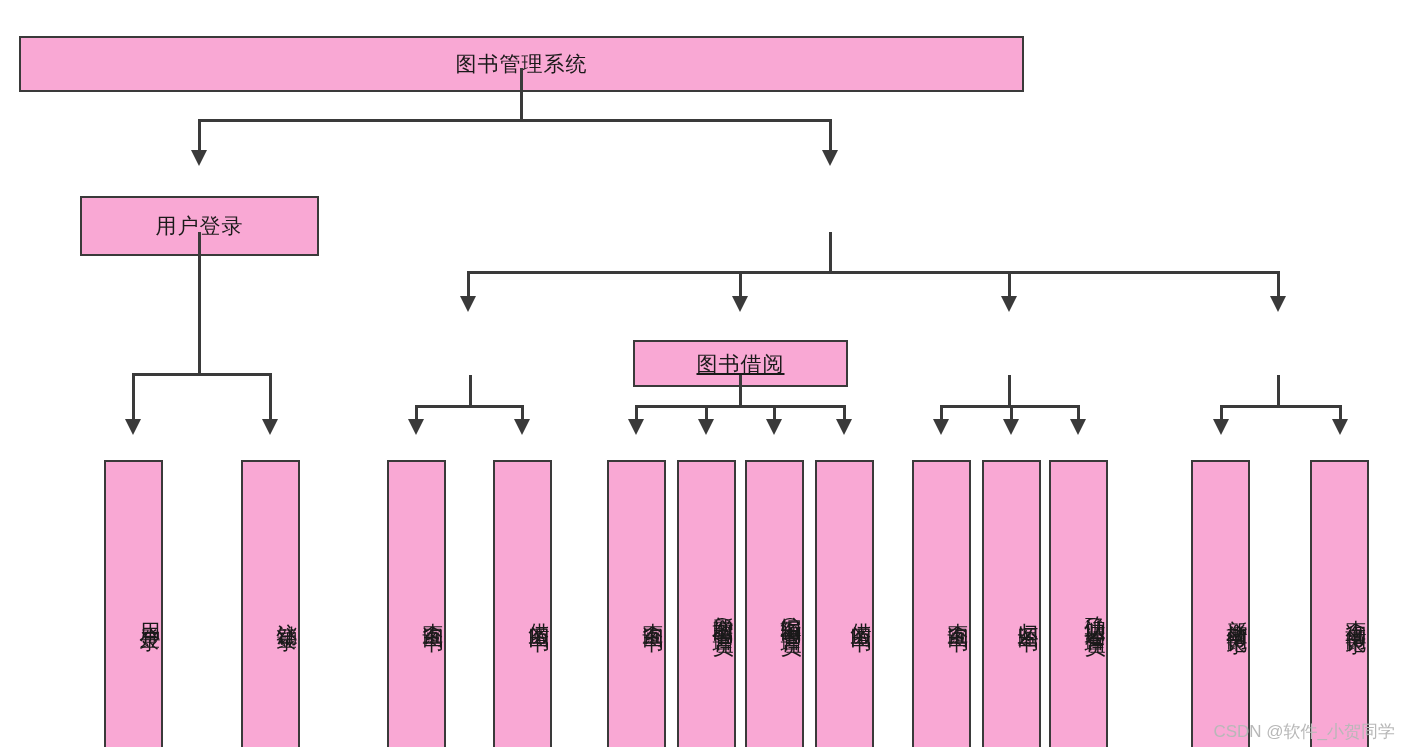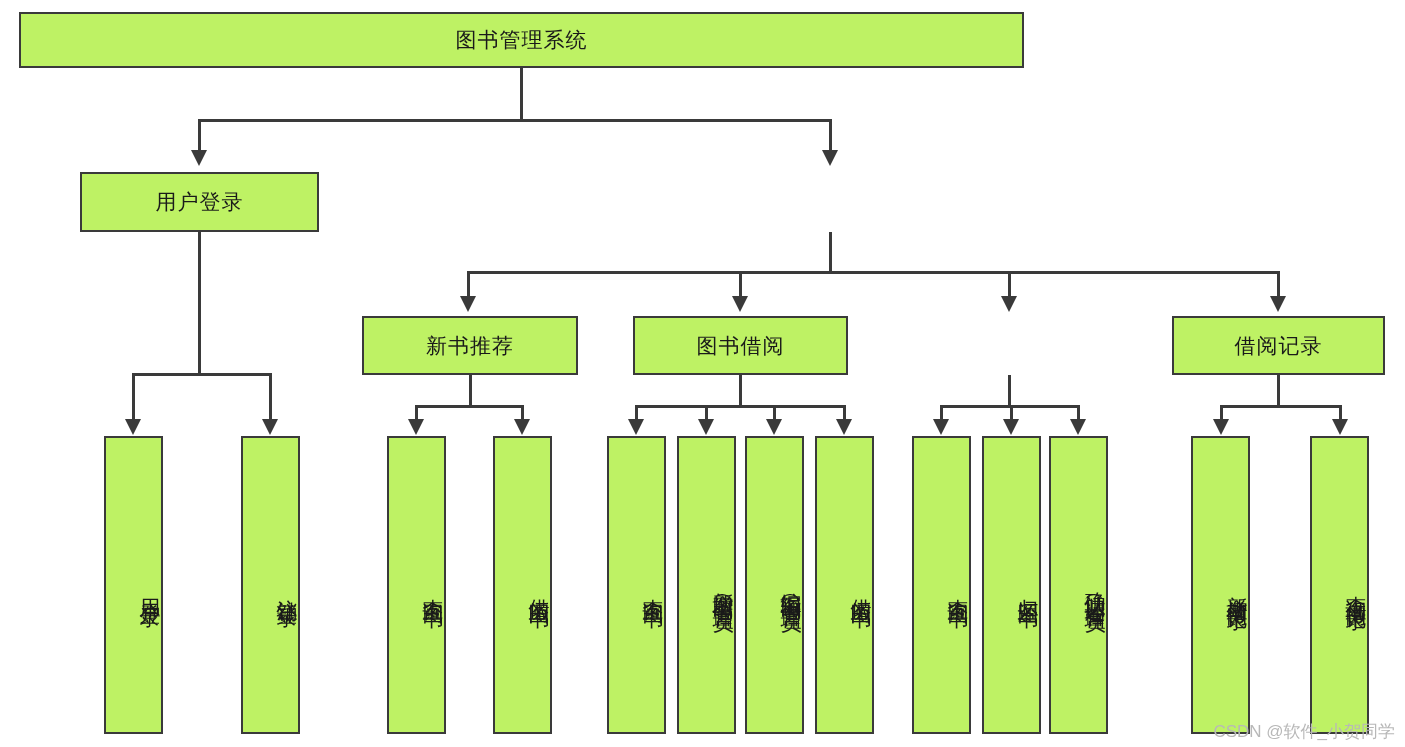--- a/index.html
+++ b/index.html
@@ -14,25 +14,26 @@
     position: relative;
     width: 1405px;
     height: 747px;
     background: #ffffff;
     overflow: hidden;
   }
   .node {
     position: absolute;
     box-sizing: border-box;
     border: 2.5px solid #3a3a3a;
-    background: #bef264;
+    background: #f9a8d4;
     display: flex;
     align-items: center;
     justify-content: center;
     color: #1a1a1a;
+    margin-top: 24px;
   }
   .node.horizontal {
     font-size: 21px;
     letter-spacing: 1px;
   }
   .node.vertical {
     writing-mode: vertical-rl;
     text-orientation: upright;
     font-size: 21px;
     letter-spacing: 3px;
@@ -105,28 +106,22 @@
   <div class="edge h" style="left:467px; top:271px; width:812px;"></div>
   <div class="edge v" style="left:467px; top:271px; height:26px;"></div>
   <div class="arrow" style="left:460px; top:296px;"></div>
   <div class="edge v" style="left:739px; top:271px; height:26px;"></div>
   <div class="arrow" style="left:732px; top:296px;"></div>
   <div class="edge v" style="left:1008px; top:271px; height:26px;"></div>
   <div class="arrow" style="left:1001px; top:296px;"></div>
   <div class="edge v" style="left:1277px; top:271px; height:26px;"></div>
   <div class="arrow" style="left:1270px; top:296px;"></div>
 
-  <div class="node horizontal" style="left:362px; top:316px; width:216px; height:59px;">
-    <span>新书推荐</span>
-  </div>
-  <div class="node horizontal" style="left:633px; top:316px; width:215px; height:59px;">
+  <div class="node horizontal" style="left:633px; top:316px; width:215px; height:47px;text-decoration:underline;">
     <span>图书借阅</span>
-  </div>
-  <div class="node horizontal" style="left:1172px; top:316px; width:213px; height:59px;">
-    <span>借阅记录</span>
   </div>
 
   <div class="edge v" style="left:469px; top:375px; height:30px;"></div>
   <div class="edge h" style="left:415px; top:405px; width:108px;"></div>
   <div class="edge v" style="left:415px; top:405px; height:15px;"></div>
   <div class="arrow" style="left:408px; top:419px;"></div>
   <div class="edge v" style="left:521px; top:405px; height:15px;"></div>
   <div class="arrow" style="left:514px; top:419px;"></div>
 
   <div class="edge v" style="left:739px; top:375px; height:30px;"></div>

